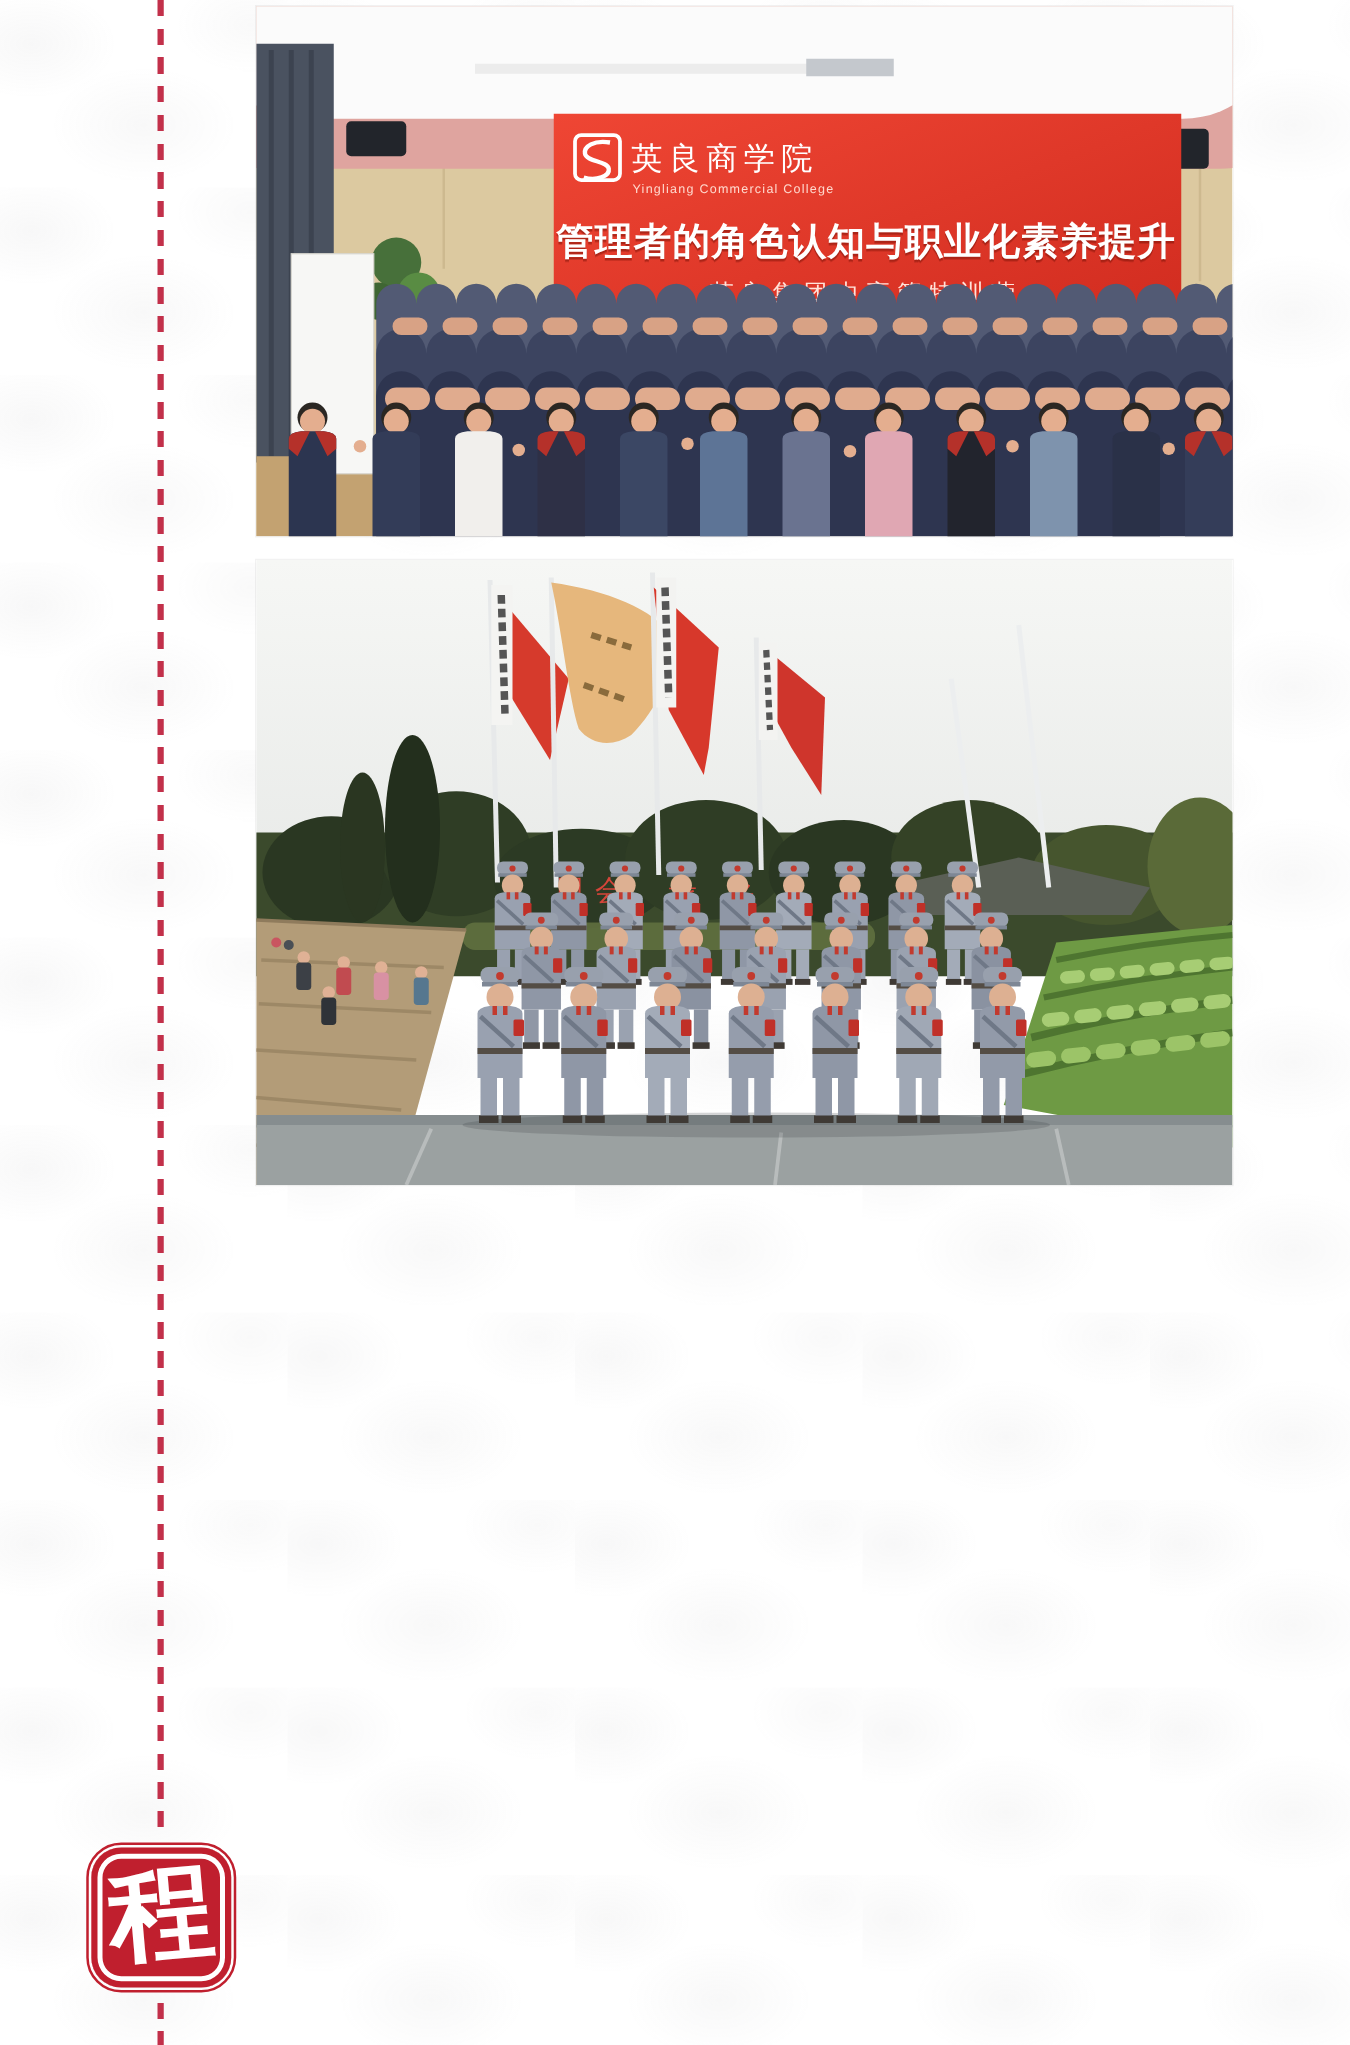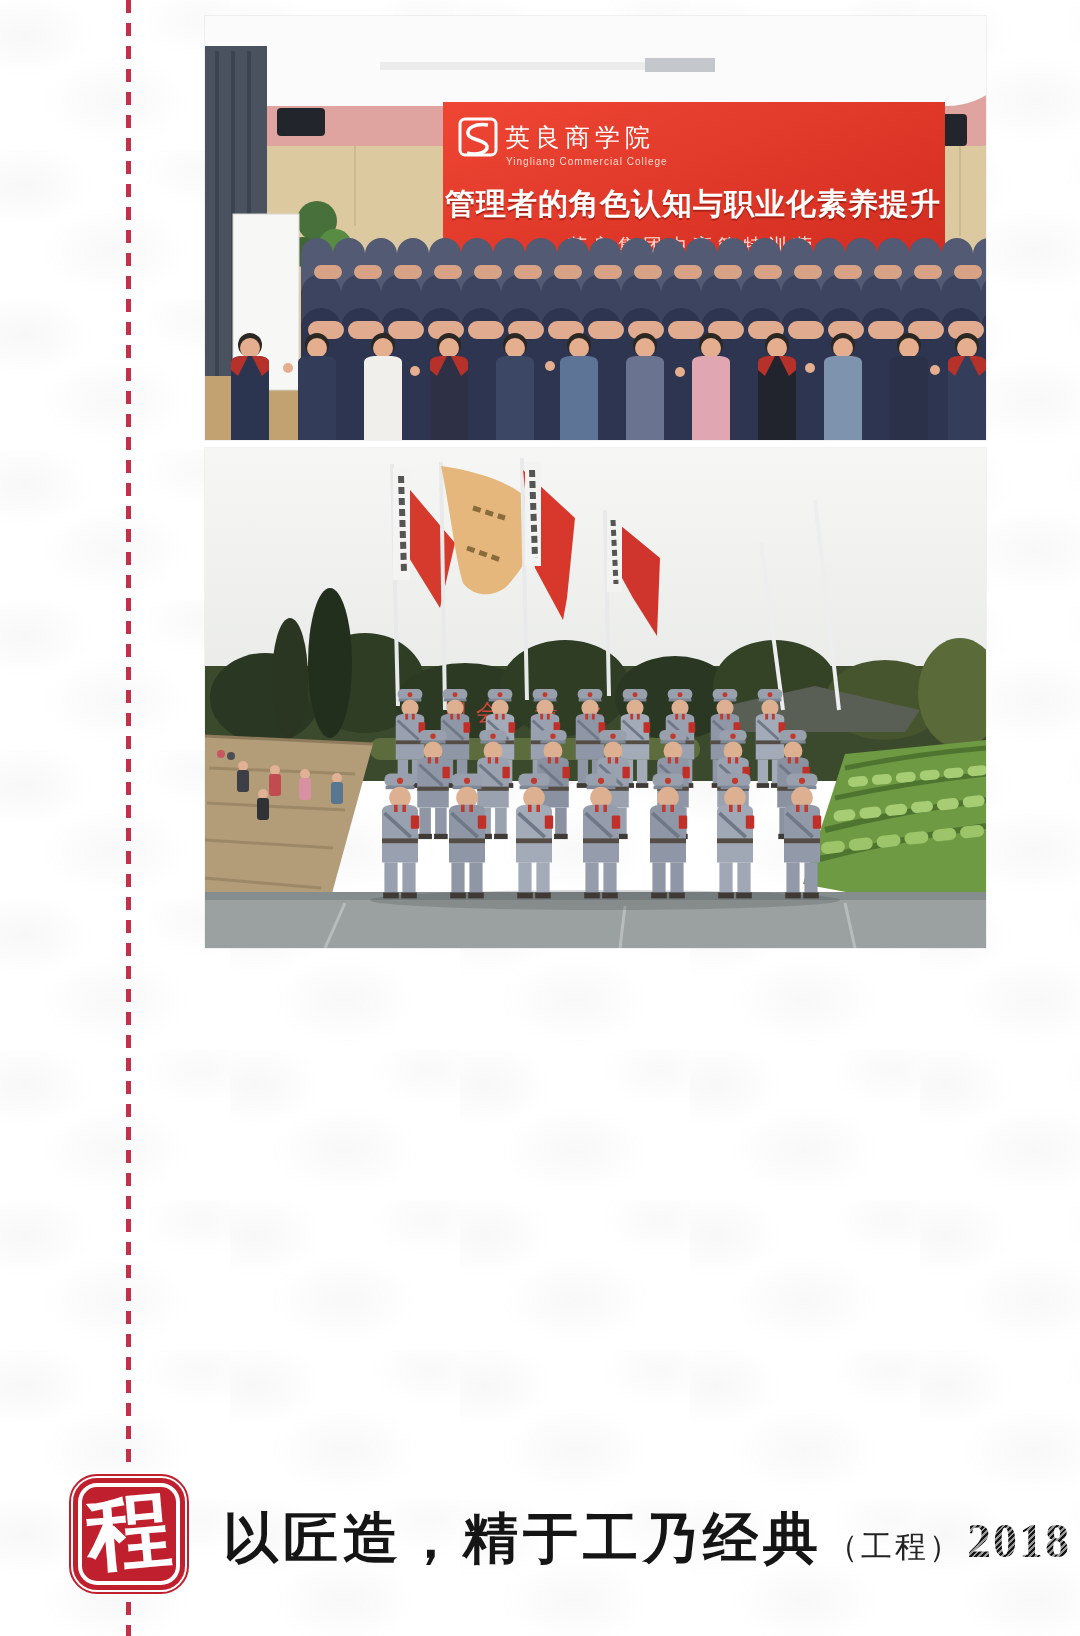--- a/index.html
+++ b/index.html
@@ -17,21 +17,21 @@
     background-size:230px 150px;
     background-color:#ffffff;
   }
   .dash{
     position:absolute;left:126px;width:5px;
     background:repeating-linear-gradient(to bottom,#c2304a 0 13px,transparent 13px 23px);
   }
   .dash-top{top:0;height:1472px;}
   .dash-bottom{top:1602px;height:34px;}
   figure.photo{position:absolute;left:205px;width:781px;margin:0;box-shadow:0 0 0 1px rgba(0,0,0,.05);}
-  .photo1{top:16px;height:424px;}
+  .photo1{top:5px;height:424px;}
   .photo2{top:448px;height:500px;}
   .photo svg{display:block;width:100%;height:100%;}
   svg text{font-family:'Liberation Sans','DejaVu Sans',sans-serif;}
   .article-text{
     position:absolute;left:202px;top:956px;width:762px;margin:0;
     font-size:38px;line-height:44px;letter-spacing:1.5px;color:#121212;
     text-align:justify;text-align-last:left;word-break:break-all;
   }
   .footer{position:absolute;left:73px;top:1478px;display:flex;align-items:flex-end;gap:38px;}
   .seal{
@@ -303,20 +303,15 @@
         <use href="#sol" transform="translate(597,352) scale(1.2)" style="color:#929aa9"></use>
       </g>
     </svg>
   </figure>
 
 
   <div class="footer">
     <div class="seal">
       <span class="seal-char">程</span>
     </div>
-    <div class="footer-title">
-      <span class="ft-main">以匠造，精于工乃经典</span>
-      <span class="ft-paren">（工程）</span>
-      <span class="ft-year">2018</span>
-    </div>
   </div>
 
 </div>
 
 </body></html>

